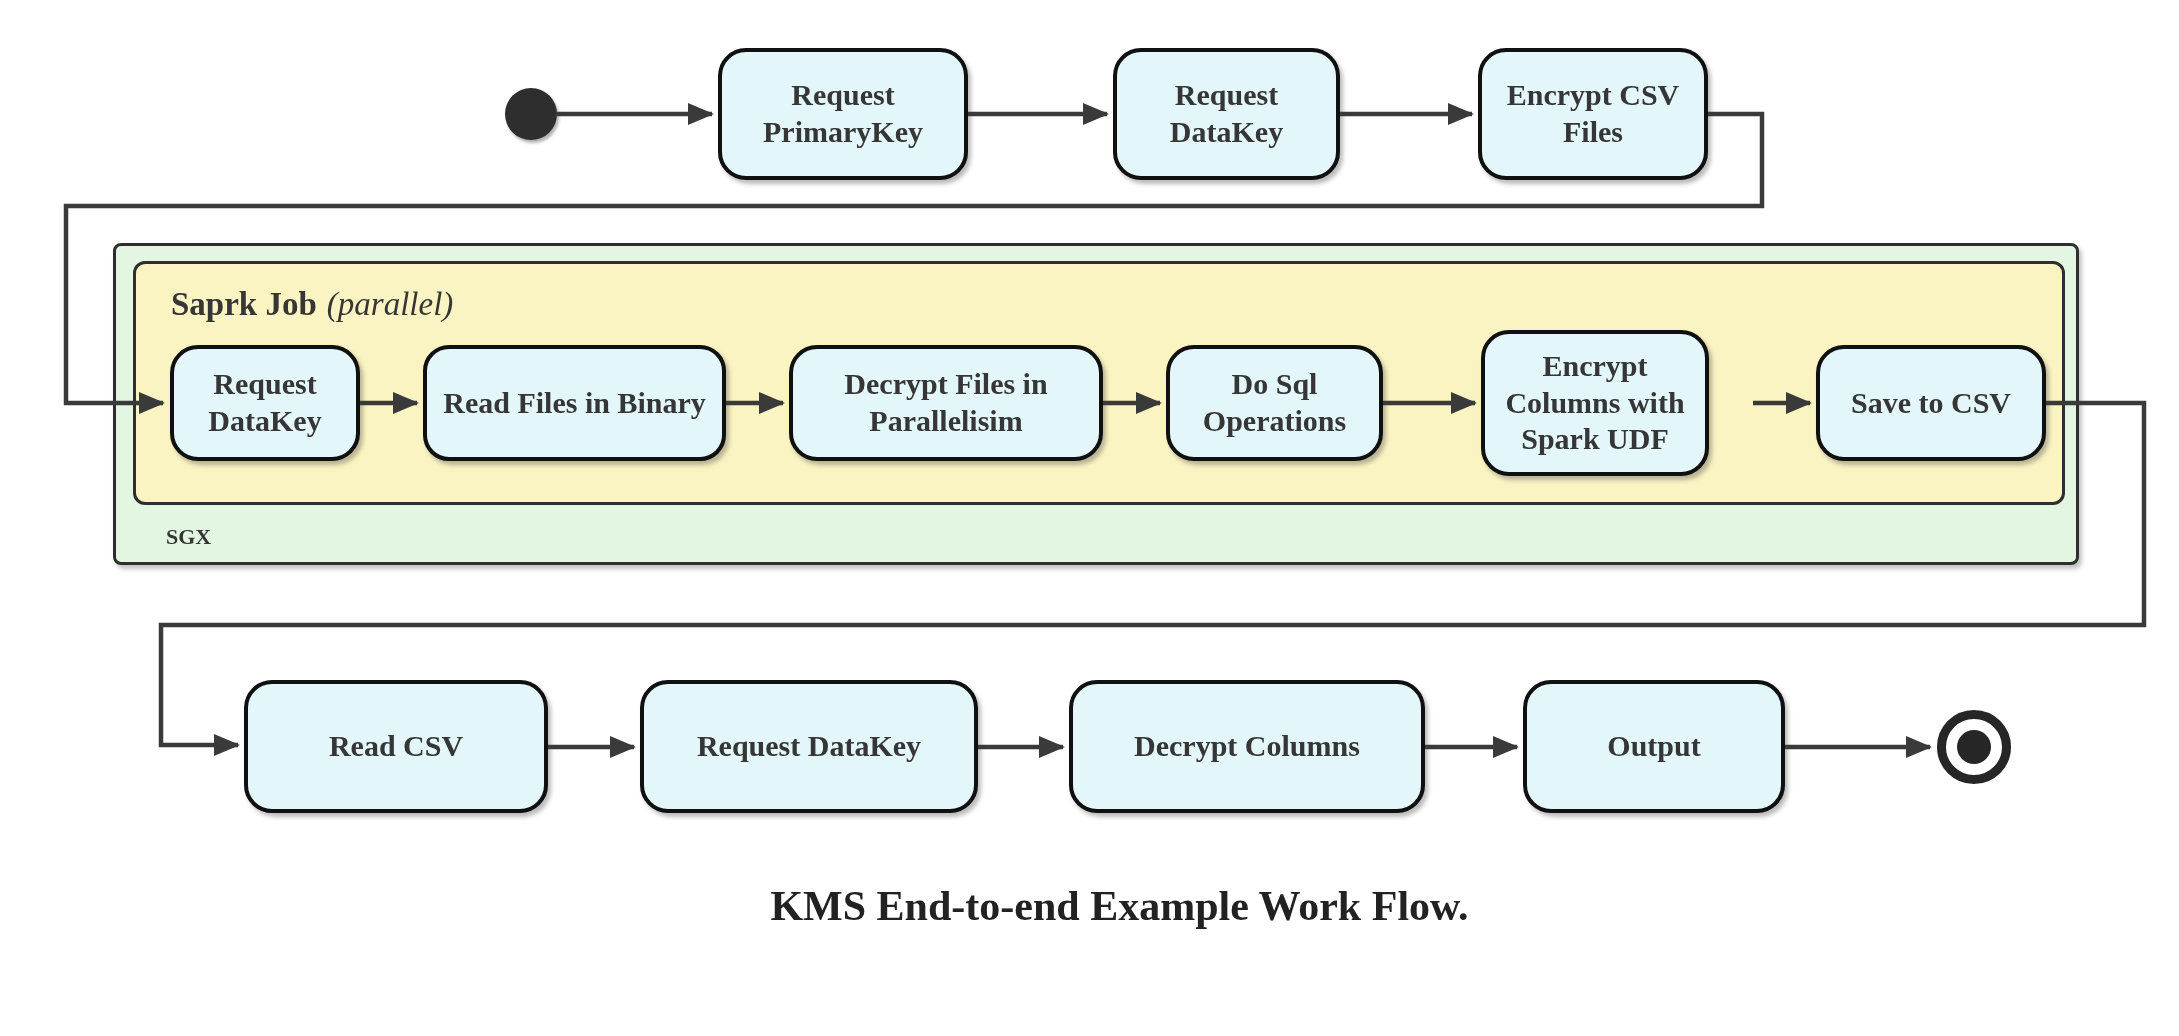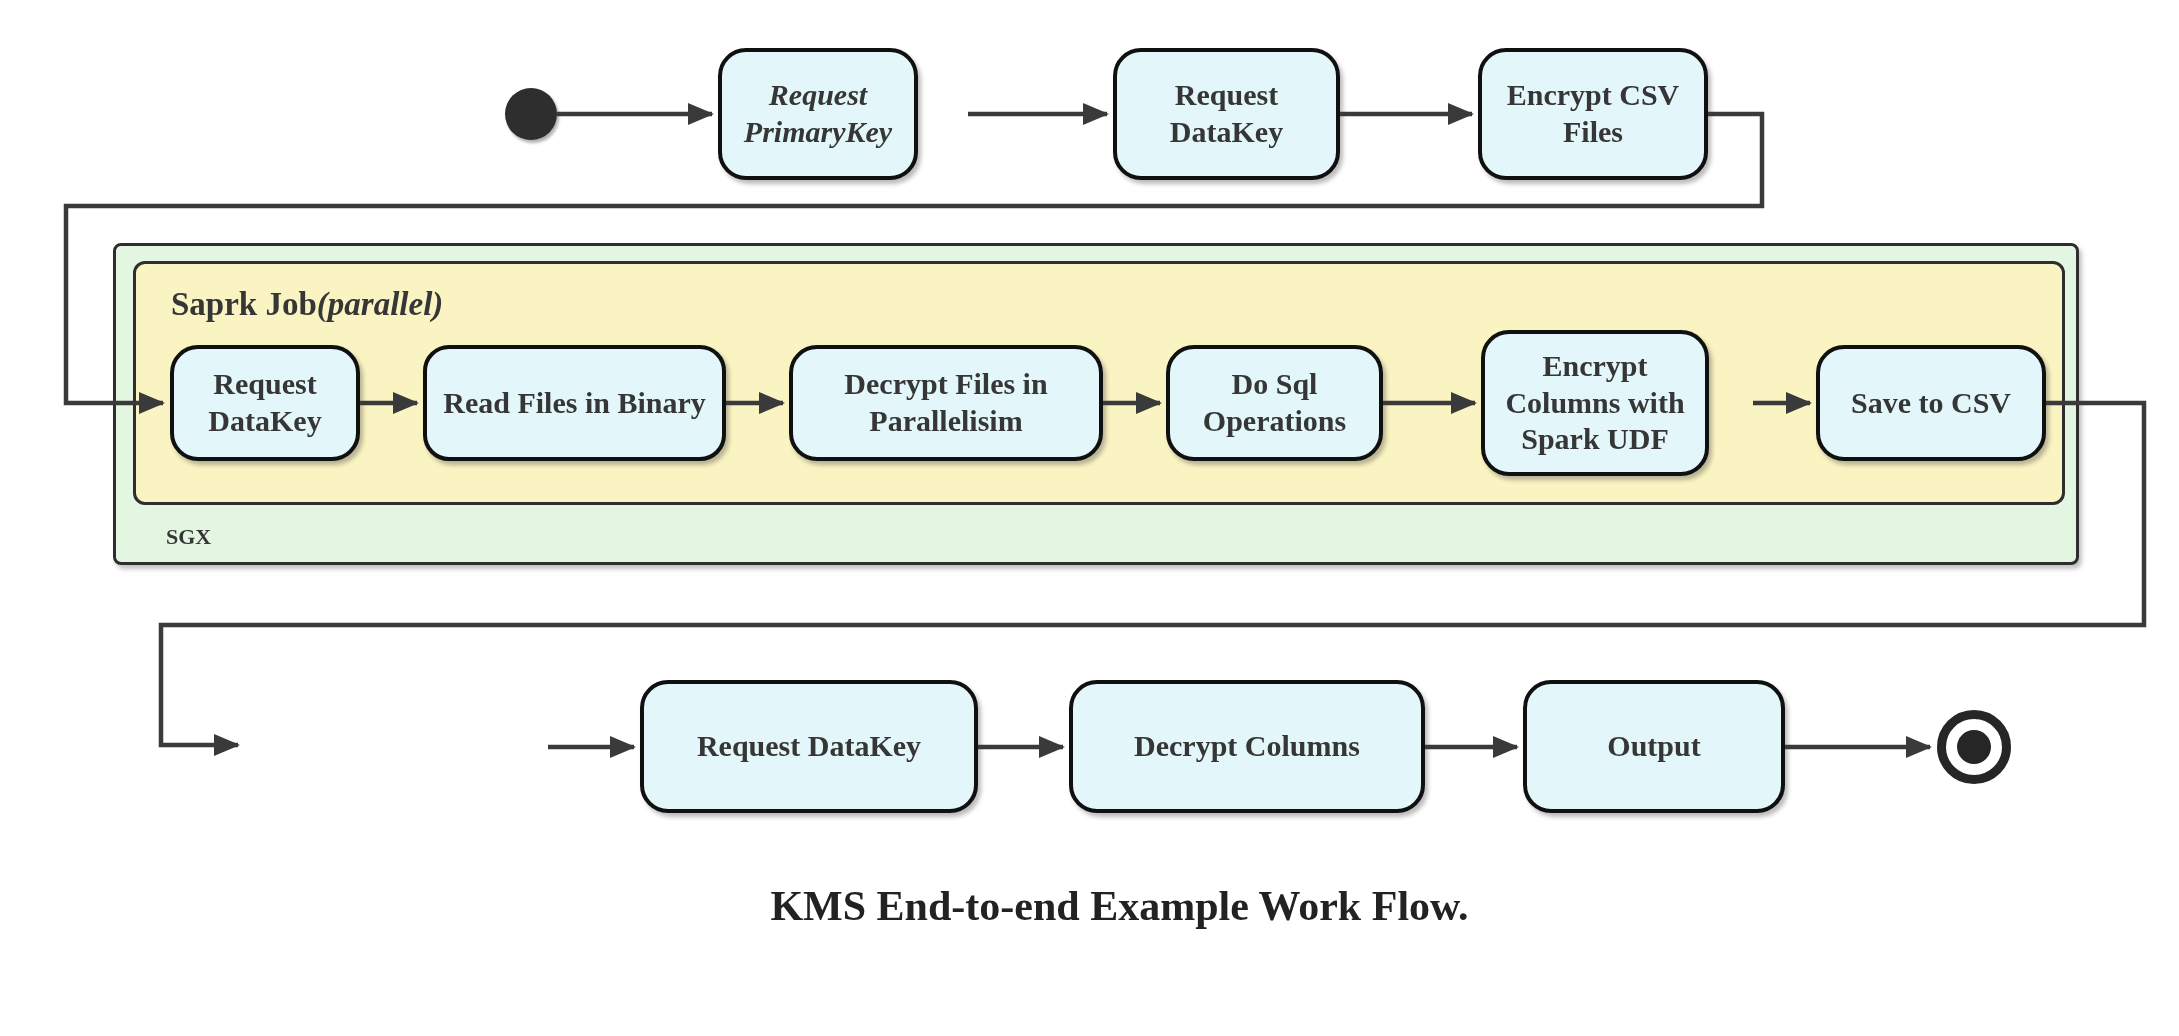--- a/index.html
+++ b/index.html
@@ -26,41 +26,41 @@
     background: var(--spark-fill, #faf3c2);
     border: 3px solid var(--container-border, #2e2e2e);
     border-radius: 12px;
     box-sizing: border-box;
   }
   .spark-label {
     position: absolute; left: 35px; top: 22px;
     font-size: 33px; color: var(--text, #333333); white-space: nowrap;
   }
   .spark-label .b { font-weight: bold; }
-  .spark-label .i { font-style: italic; font-weight: bold; }
+  .spark-label .i { font-style: italic; font-weight: normal; margin-left: 10px; }
   .sgx-label {
     position: absolute; left: 50px; bottom: 12px;
     font-size: 22px; font-weight: bold; color: var(--text, #333333);
   }
   
   .node {
     position: absolute; box-sizing: border-box;
     background: var(--node-fill, #e3f7fb);
     border: 4px solid var(--node-border, #101010);
     border-radius: 28px;
     display: flex; align-items: center; justify-content: center;
     text-align: center;
     font-weight: bold; font-size: 30px; line-height: 1.22;
     color: var(--text, #363636);
     padding: 6px 14px;
     box-shadow: 3px 4px 4px rgba(60,60,60,0.35);
     z-index: 3;
   }
   
-  .n-t0 { left: 718px;  top: 48px; width: 200px; height: 132px; font-style: italic; }
+  .n-t0 { left: 718px;  top: 48px; width: 250px; height: 132px; }
   .n-t1 { left: 1113px; top: 48px; width: 227px; height: 132px; }
   .n-t2 { left: 1478px; top: 48px; width: 230px; height: 132px; }
   
   .n-m0 { left: 170px;  top: 345px; width: 190px; height: 116px; }
   .n-m1 { left: 423px;  top: 345px; width: 303px; height: 116px; border-radius: 26px; }
   .n-m2 { left: 789px;  top: 345px; width: 314px; height: 116px; }
   .n-m3 { left: 1166px; top: 345px; width: 217px; height: 116px; }
   .n-m4 { left: 1481px; top: 330px; width: 228px; height: 146px; }
   .n-m5 { left: 1816px; top: 345px; width: 230px; height: 116px; }
   
@@ -143,20 +143,21 @@
   <div class="node n-t1">Request DataKey</div>
   <div class="node n-t2">Encrypt CSV Files</div>
 
   <div class="node n-m0">Request DataKey</div>
   <div class="node n-m1">Read Files in Binary</div>
   <div class="node n-m2">Decrypt Files in Parallelisim</div>
   <div class="node n-m3">Do Sql Operations</div>
   <div class="node n-m4">Encrypt Columns with Spark UDF</div>
   <div class="node n-m5">Save to CSV</div>
 
+  <div class="node n-b0">Read CSV</div>
   <div class="node n-b1">Request DataKey</div>
   <div class="node n-b2">Decrypt Columns</div>
   <div class="node n-b3">Output</div>
 
   <div class="end-state">
     <div class="dot"></div>
   </div>
 
   <div class="caption">KMS End-to-end Example Work Flow.</div>
 

